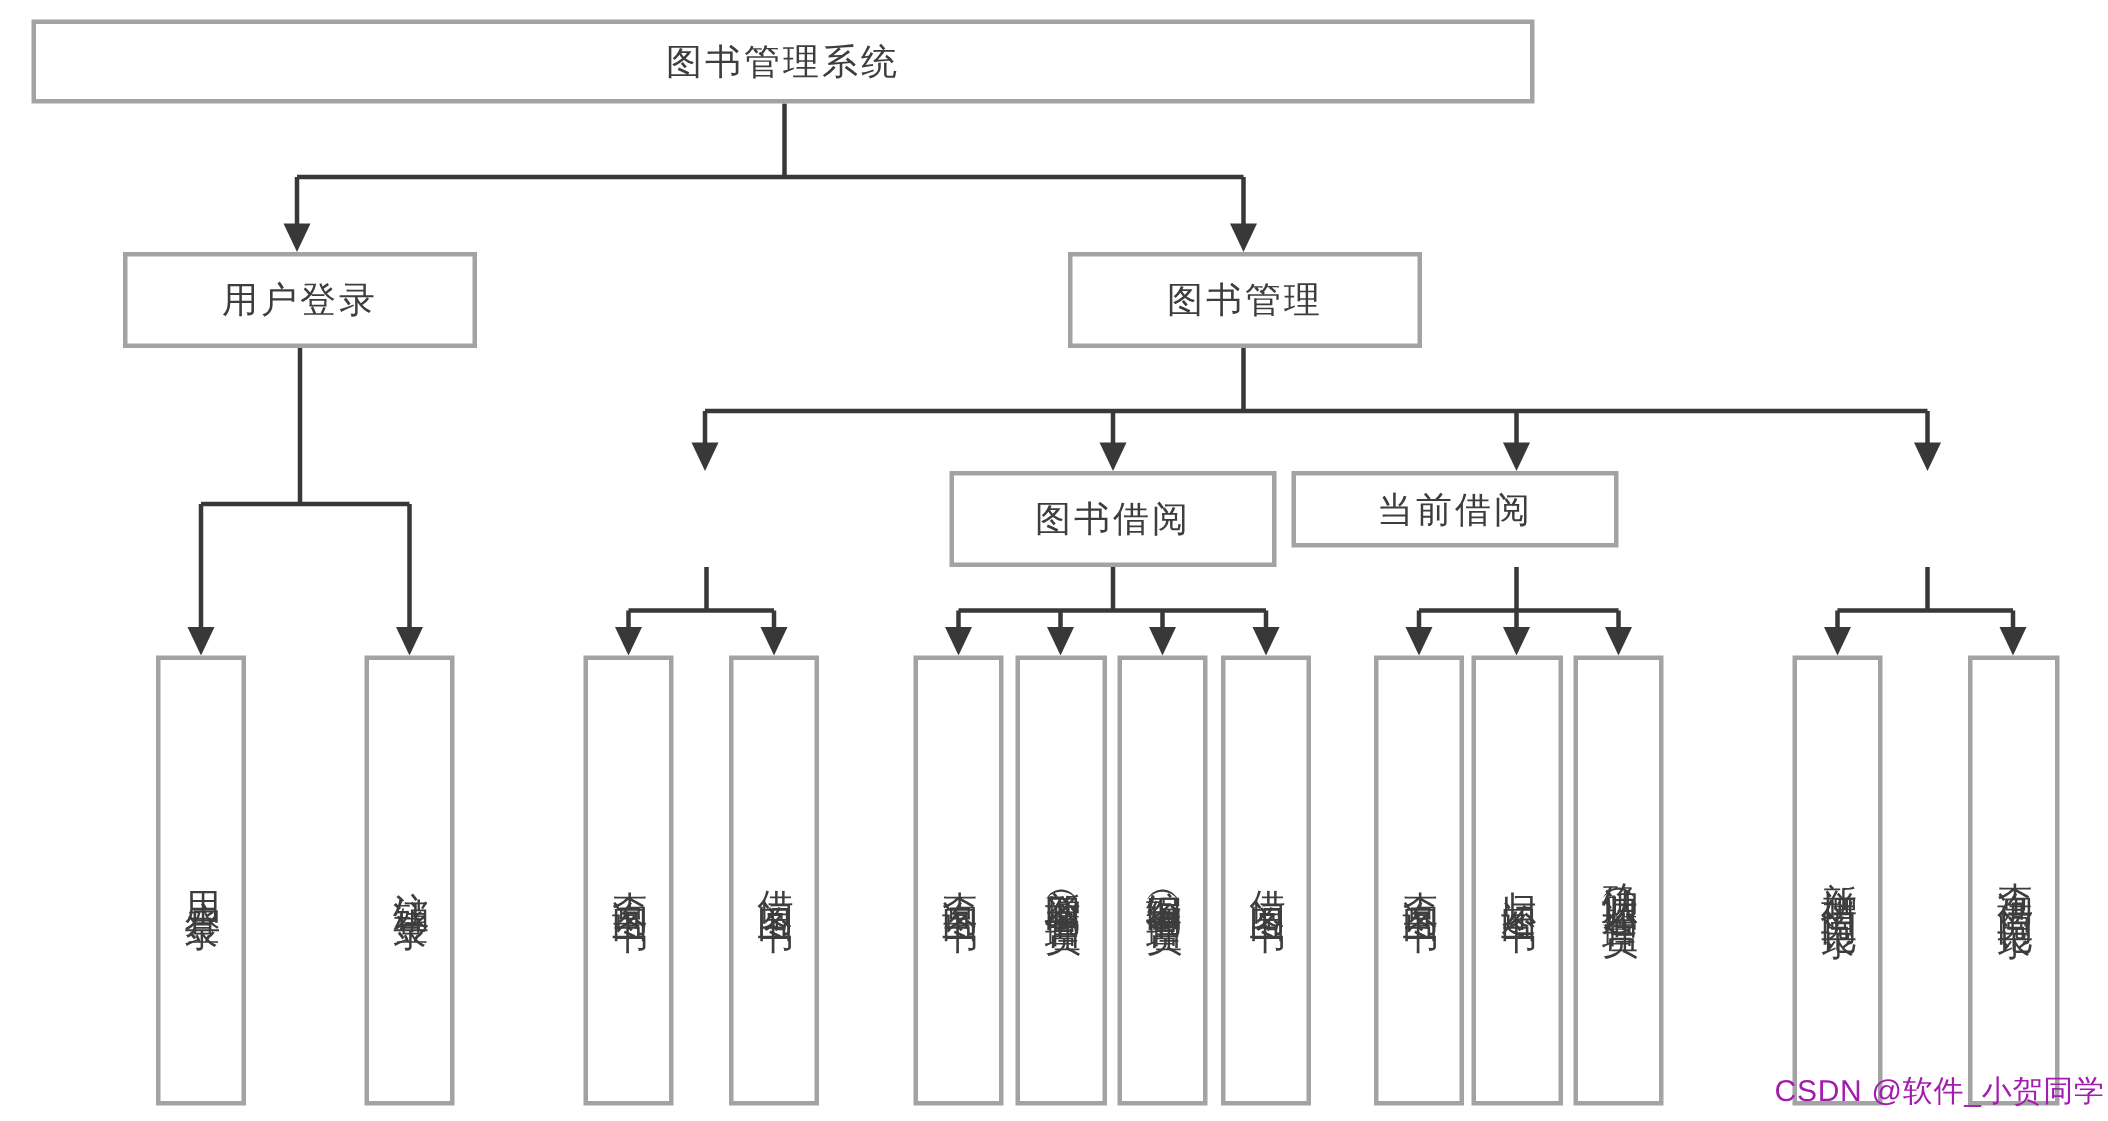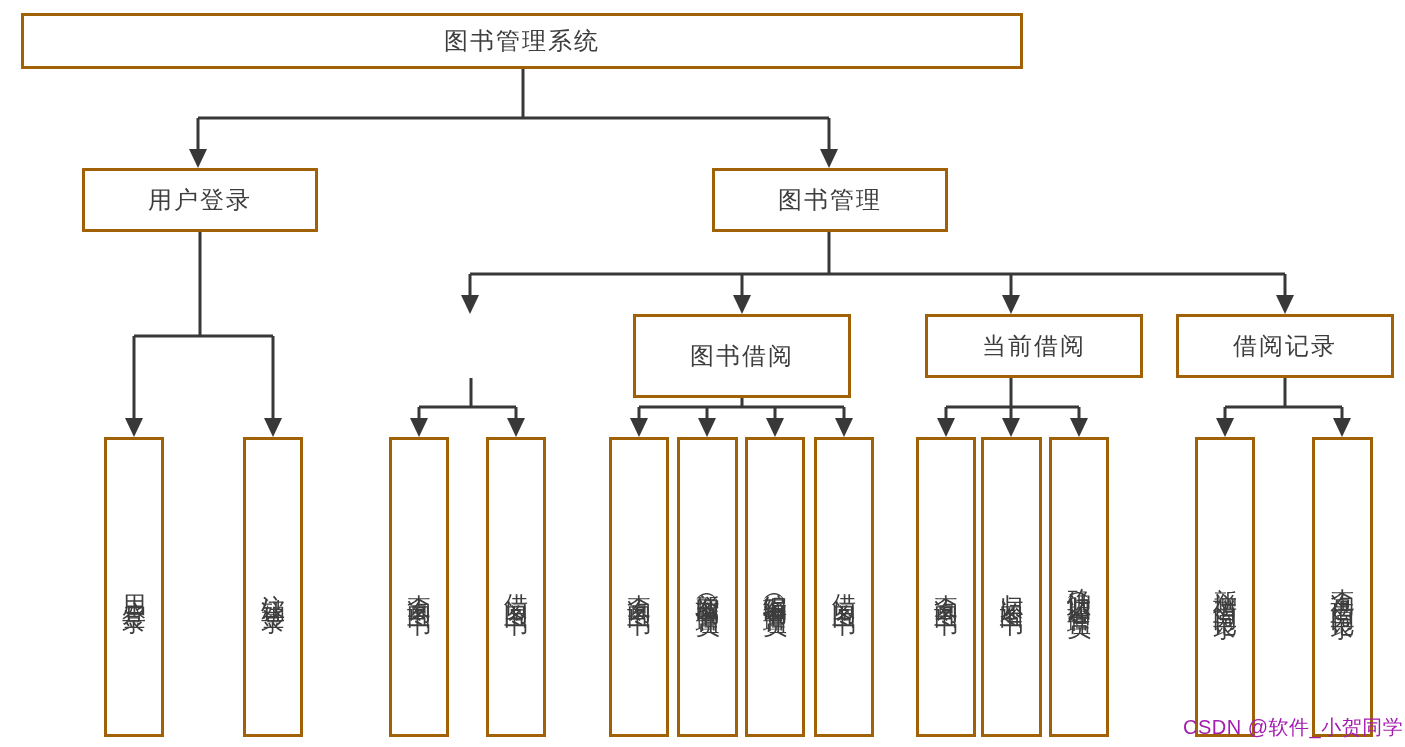--- a/index.html
+++ b/index.html
@@ -8,21 +8,21 @@
     width:1405px;
     height:747px;
     background:#fff;
     font-family:"Liberation Sans","DejaVu Sans",sans-serif;
     overflow:hidden;
   }
   .connectors{position:absolute;left:0;top:0;width:1405px;height:747px;}
   .box{
     position:absolute;
     box-sizing:border-box;
-    border:3px solid #a16207;
+    border:3px solid #a3a3a3;
     background:#fff;
     display:flex;
     align-items:center;
     justify-content:center;
     color:#3d3d3d;
   }
   .h-box{font-size:24px;letter-spacing:2px;white-space:nowrap;}
   .v-box .v-label{
     writing-mode:vertical-rl;
     font-size:24px;
@@ -90,28 +90,25 @@
     <span>图书管理系统</span>
   </div>
 
   <div class="box h-box" style="left:82px;top:168px;width:236px;height:64px;">
     <span>用户登录</span>
   </div>
   <div class="box h-box" style="left:712px;top:168px;width:236px;height:64px;">
     <span>图书管理</span>
   </div>
 
-  <div class="box h-box" style="left:633px;top:314px;width:218px;height:84px;">
+  <div class="box h-box" style="left:633px;top:314px;width:218px;height:64px;">
     <span>图书借阅</span>
   </div>
-  <div class="box h-box" style="left:925px;top:314px;width:218px;height:64px;">
+  <div class="box h-box" style="left:861px;top:314px;width:218px;height:51px;">
     <span>当前借阅</span>
-  </div>
-  <div class="box h-box" style="left:1176px;top:314px;width:218px;height:64px;">
-    <span>借阅记录</span>
   </div>
 
   <div class="box v-box" style="left:104px;top:437px;width:60px;height:300px;">
     <span class="v-label">用户登录</span>
   </div>
   <div class="box v-box" style="left:243px;top:437px;width:60px;height:300px;">
     <span class="v-label">注销登录</span>
   </div>
 
   <div class="box v-box" style="left:389px;top:437px;width:60px;height:300px;">

